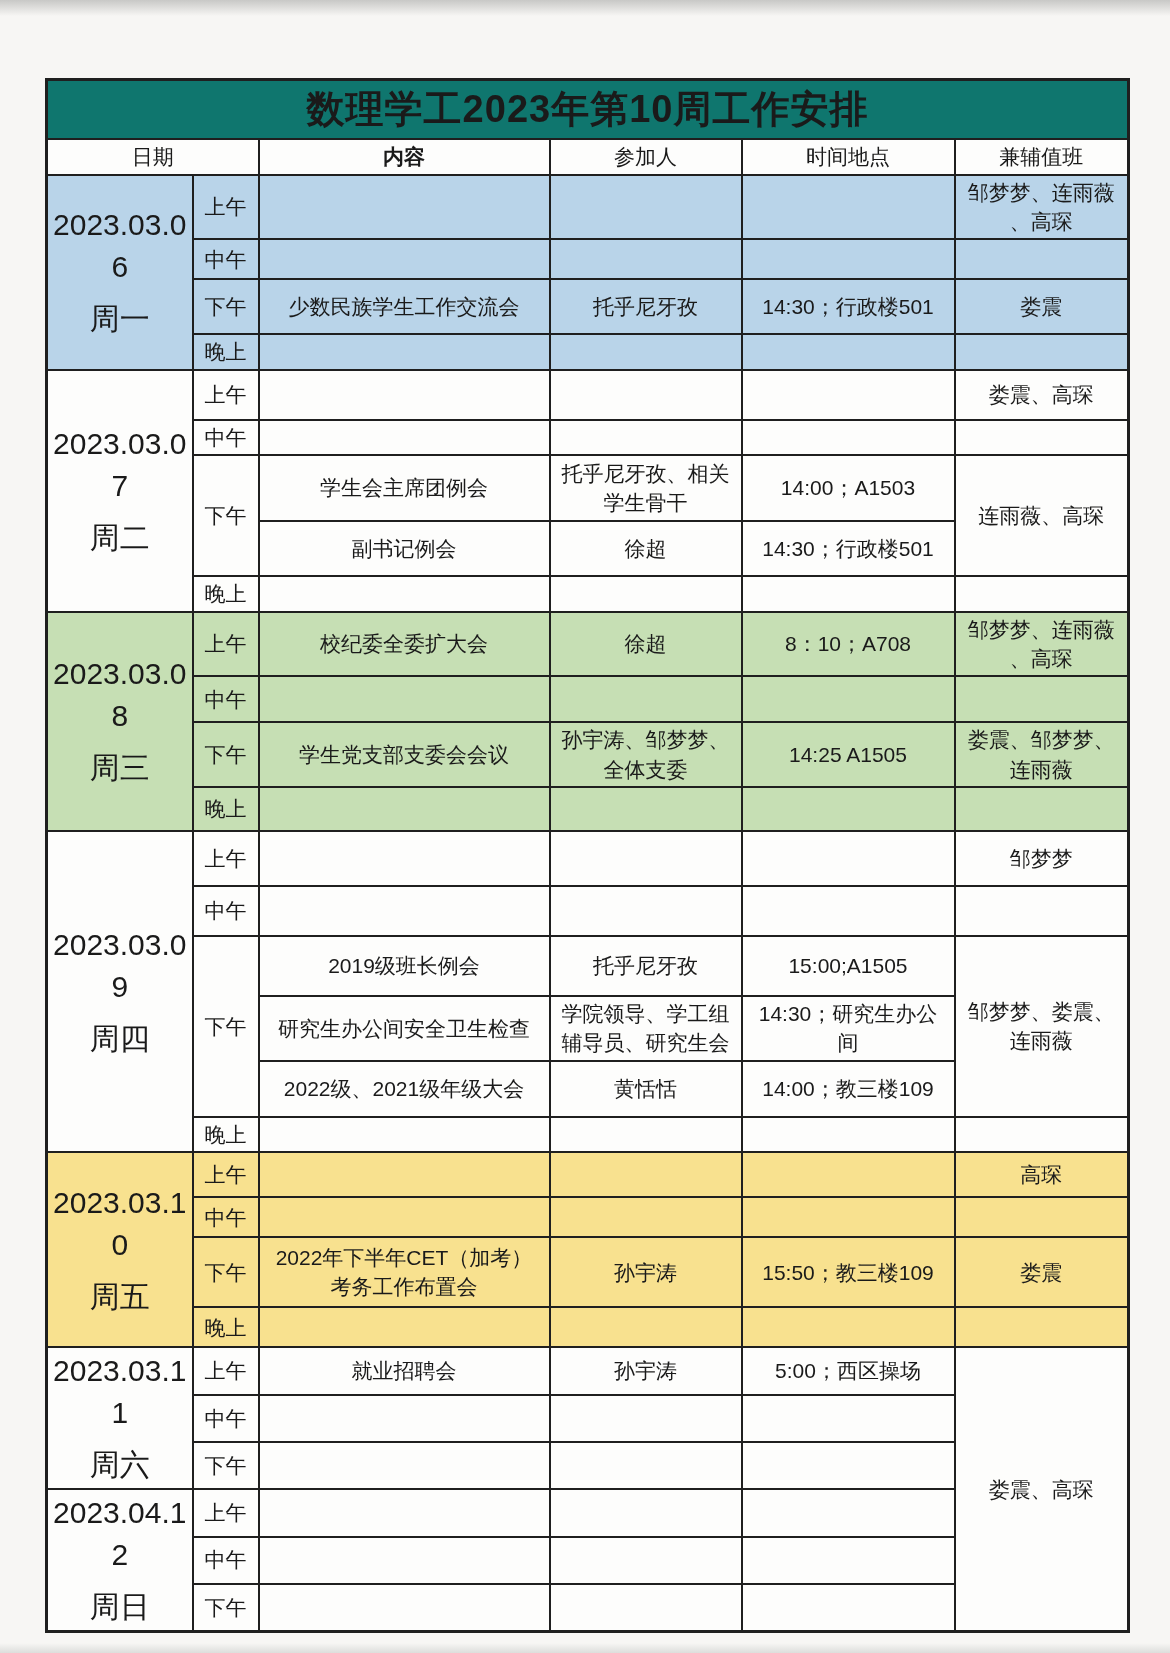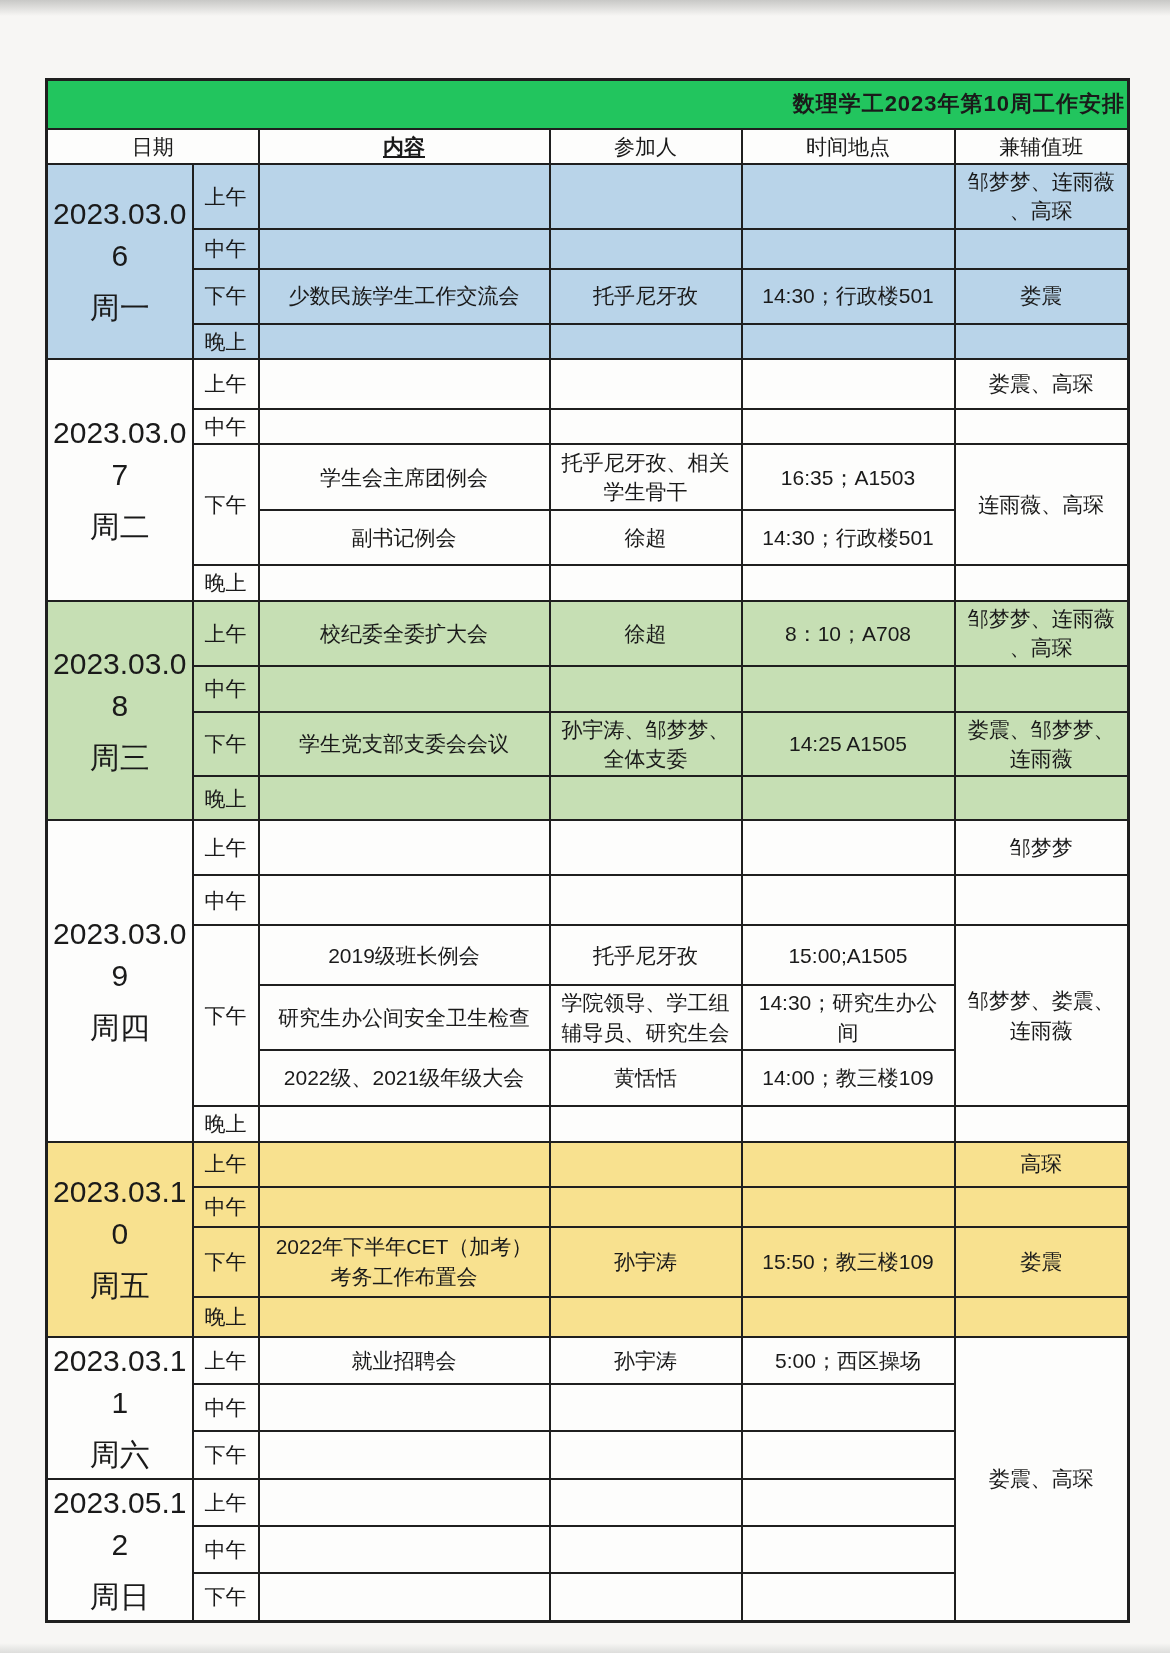--- a/index.html
+++ b/index.html
@@ -30,29 +30,28 @@
     border:2px solid var(--border,#1f1f1f);
     text-align:center;
     vertical-align:middle;
     font-size:21px;
     padding:2px 8px;
     line-height:1.4;
     line-break:anywhere;
     overflow:hidden;
   }
   tr.title-row td{
-    font-size:22px;
+    font-size:38px;
     font-weight:bold;
     letter-spacing:1px;
     padding:2px;
-    background:#22c55e;
-    text-align:right;
+    background:#0f766e;
   }
   tr.header-row td{font-size:21px;}
-  td.hdr-bold{font-weight:bold;text-decoration:underline;}
+  td.hdr-bold{font-weight:bold;}
   td.date-cell{font-size:30px;padding:2px 4px;}
   td.date-cell .d1{margin-bottom:10px;}
   td.period-cell{padding:2px 5px;}
   tr.blue   > td{background:var(--block_blue,#b9d4e9);}
   tr.green  > td{background:var(--block_green,#c6dfb4);}
   tr.yellow > td{background:var(--block_yellow,#f8e18f);}
   td.white-cell{background:#fdfdfc;}
 </style>
 </head>
 <body>
@@ -131,21 +130,21 @@
     <td class="period-cell">中午</td>
     <td></td>
     <td></td>
     <td></td>
     <td></td>
   </tr>
   <tr style="height:66px">
     <td rowspan="2" class="period-cell">下午</td>
     <td>学生会主席团例会</td>
     <td>托乎尼牙孜、相关学生骨干</td>
-    <td>16:35；A1503</td>
+    <td>14:00；A1503</td>
     <td rowspan="2">连雨薇、高琛</td>
   </tr>
   <tr style="height:55px">
     <td>副书记例会</td>
     <td>徐超</td>
     <td>14:30；行政楼501</td>
   </tr>
   <tr style="height:32px">
     <td class="period-cell">晚上</td>
     <td></td>
@@ -282,21 +281,21 @@
   </tr>
   <tr style="height:33px">
     <td class="period-cell">下午</td>
     <td></td>
     <td></td>
     <td></td>
   </tr>
 
   <tr style="height:33px">
     <td rowspan="3" class="date-cell">
-      <div class="d1">2023.05.12</div>
+      <div class="d1">2023.04.12</div>
       <div>周日</div>
     </td>
     <td class="period-cell">上午</td>
     <td></td>
     <td></td>
     <td></td>
   </tr>
   <tr style="height:32px">
     <td class="period-cell">中午</td>
     <td></td>

